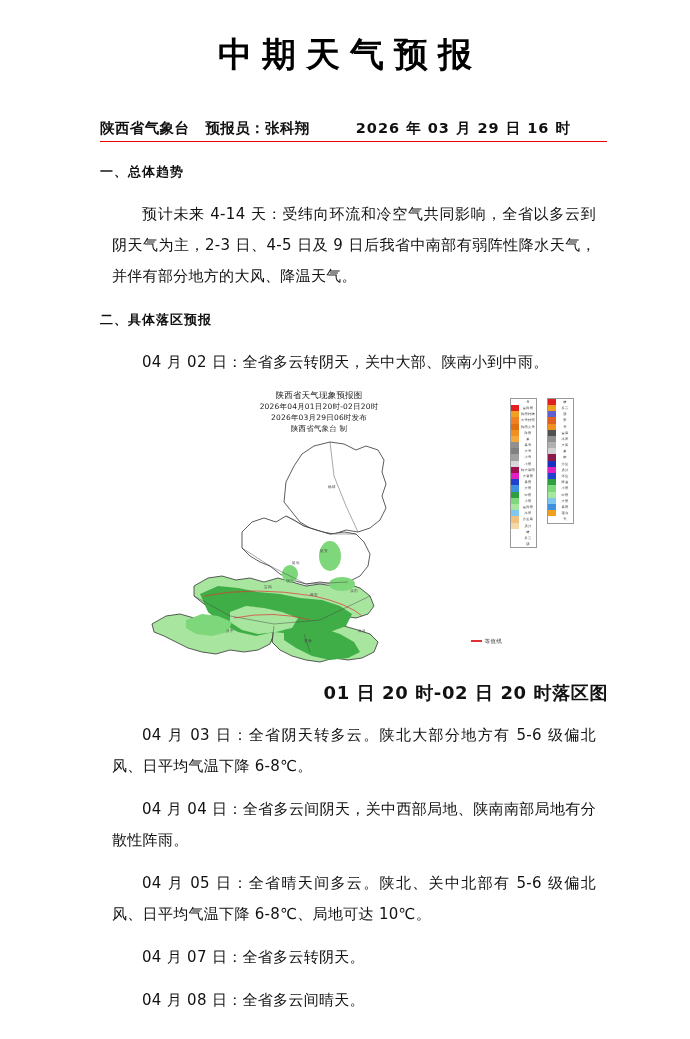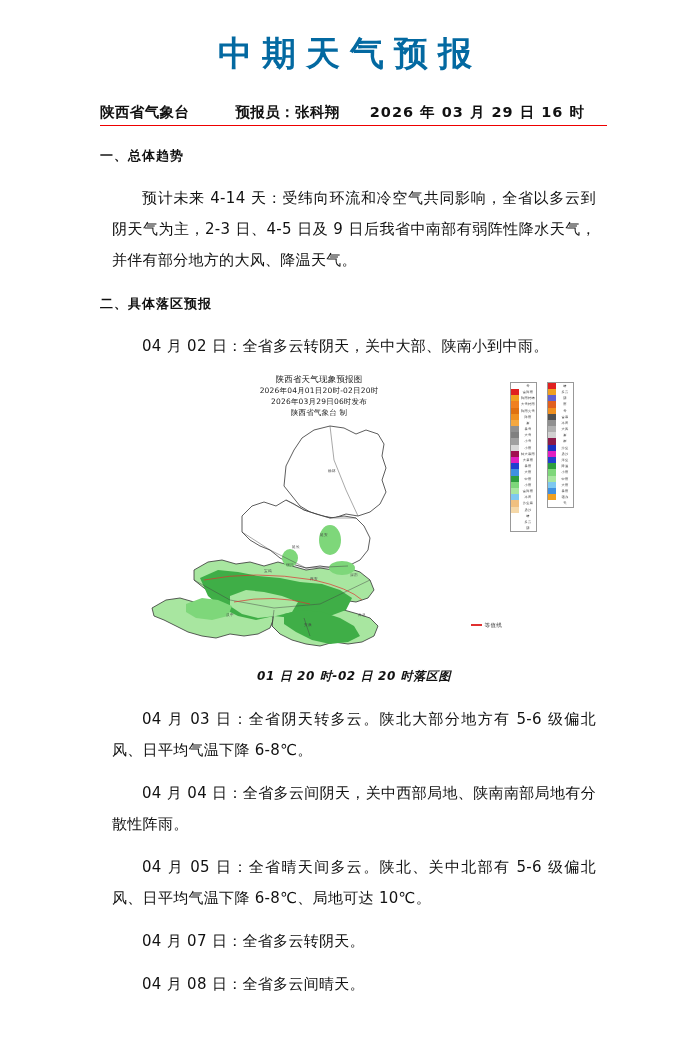--- a/index.html
+++ b/index.html
@@ -21,45 +21,44 @@
     width: 690px;
     height: 1039px;
     position: relative;
     background: #ffffff;
     box-sizing: border-box;
   }
 
   
   .doc-title {
     text-align: center;
-    color: #0369a1;
+    color: #000000;
     font-size: 34px;
     font-weight: 700;
     letter-spacing: 10px;
     text-indent: 10px;
     line-height: 1;
     padding-top: 14px;
     padding-bottom: 4px;
-    font-family: Liberation Serif, serif;
+    font-family: Liberation Sans, sans-serif;
   }
 
   
   .byline-wrap {
     margin: 28px 83px 0 100px;
     border-bottom: 1.6px solid #ee0000;
     padding-bottom: 3px;
     display: flex;
     align-items: baseline;
     font-size: 14.5px;
     font-weight: 600;
     letter-spacing: 0.4px;
-    gap: 30px;
   }
   .byline-left { white-space: nowrap; }
-  .byline-mid  { white-space: nowrap; padding-left: 16px; }
+  .byline-mid  { white-space: nowrap; padding-left: 16px; margin-top: 16px; }
   .byline-right {
     margin-left: auto;
     white-space: nowrap;
     padding-right: 36px;
     letter-spacing: 1px;
   }
 
   
   .content {
     margin: 14px 82px 0 100px;
@@ -107,26 +106,25 @@
 
   .map-svg-holder {
     position: absolute;
     left: 0;
     top: 46px;
     width: 440px;
     height: 235px;
   }
 
   .fig-caption {
-    text-align: center;
-    font-size: 12px;
+    text-align: right;
+    font-size: 18px;
     font-weight: 600;
     letter-spacing: 0.6px;
     margin-top: 2px;
-    font-style: italic;
   }
 
   
   .legend-box {
     position: absolute;
     right: 0px;
     top: 8px;
     display: flex;
     gap: 10px;
     align-items: flex-start;

